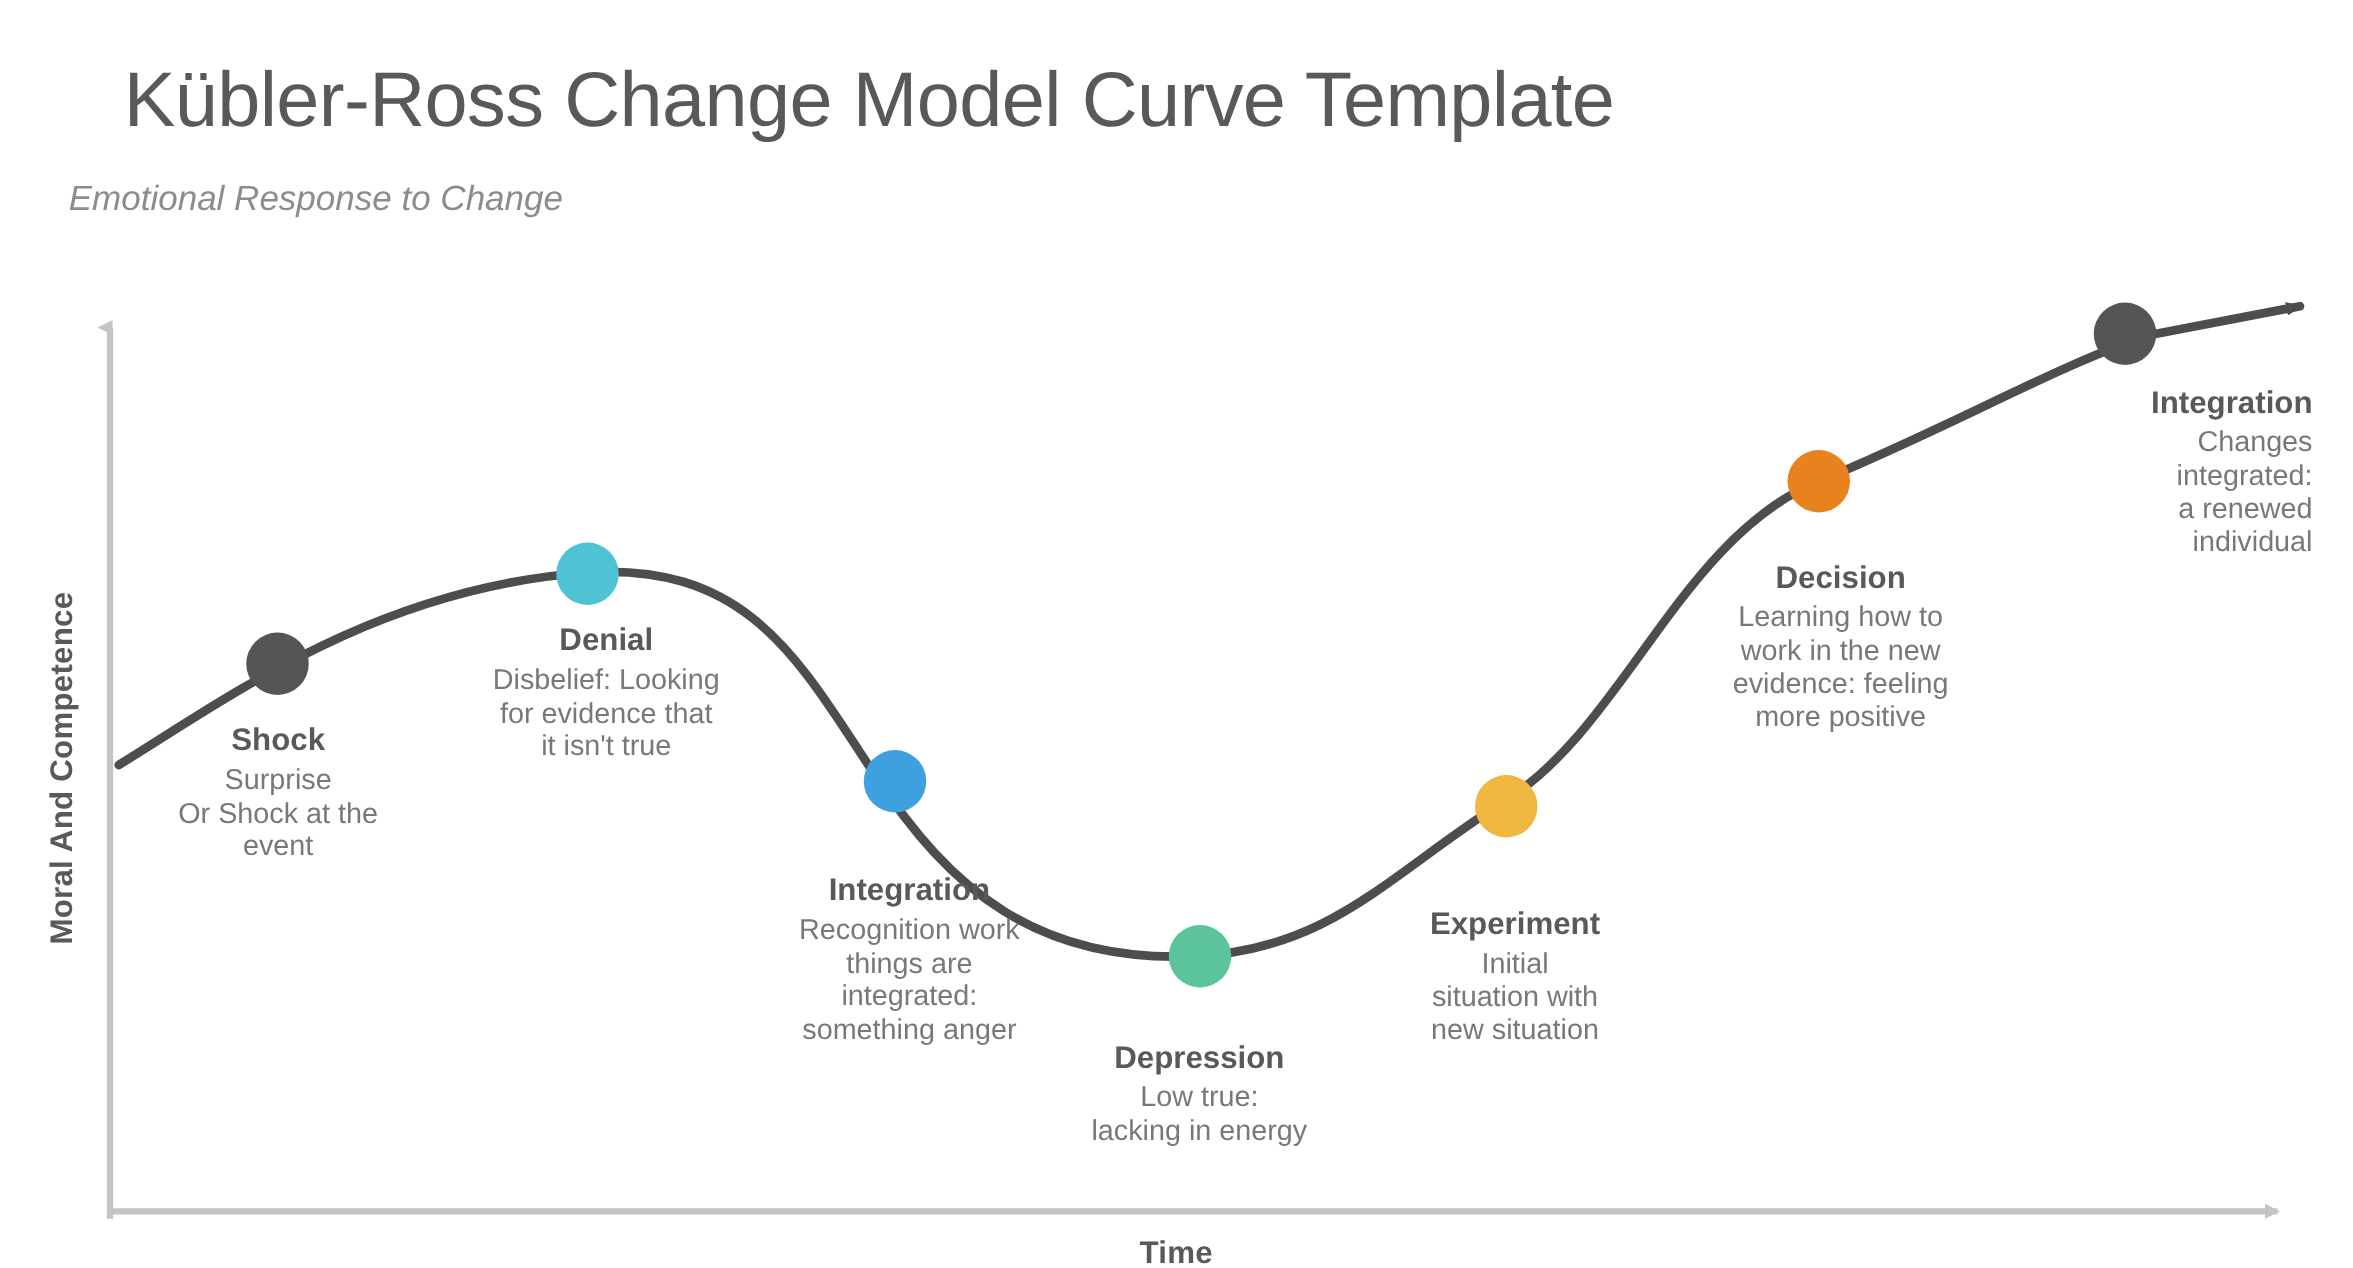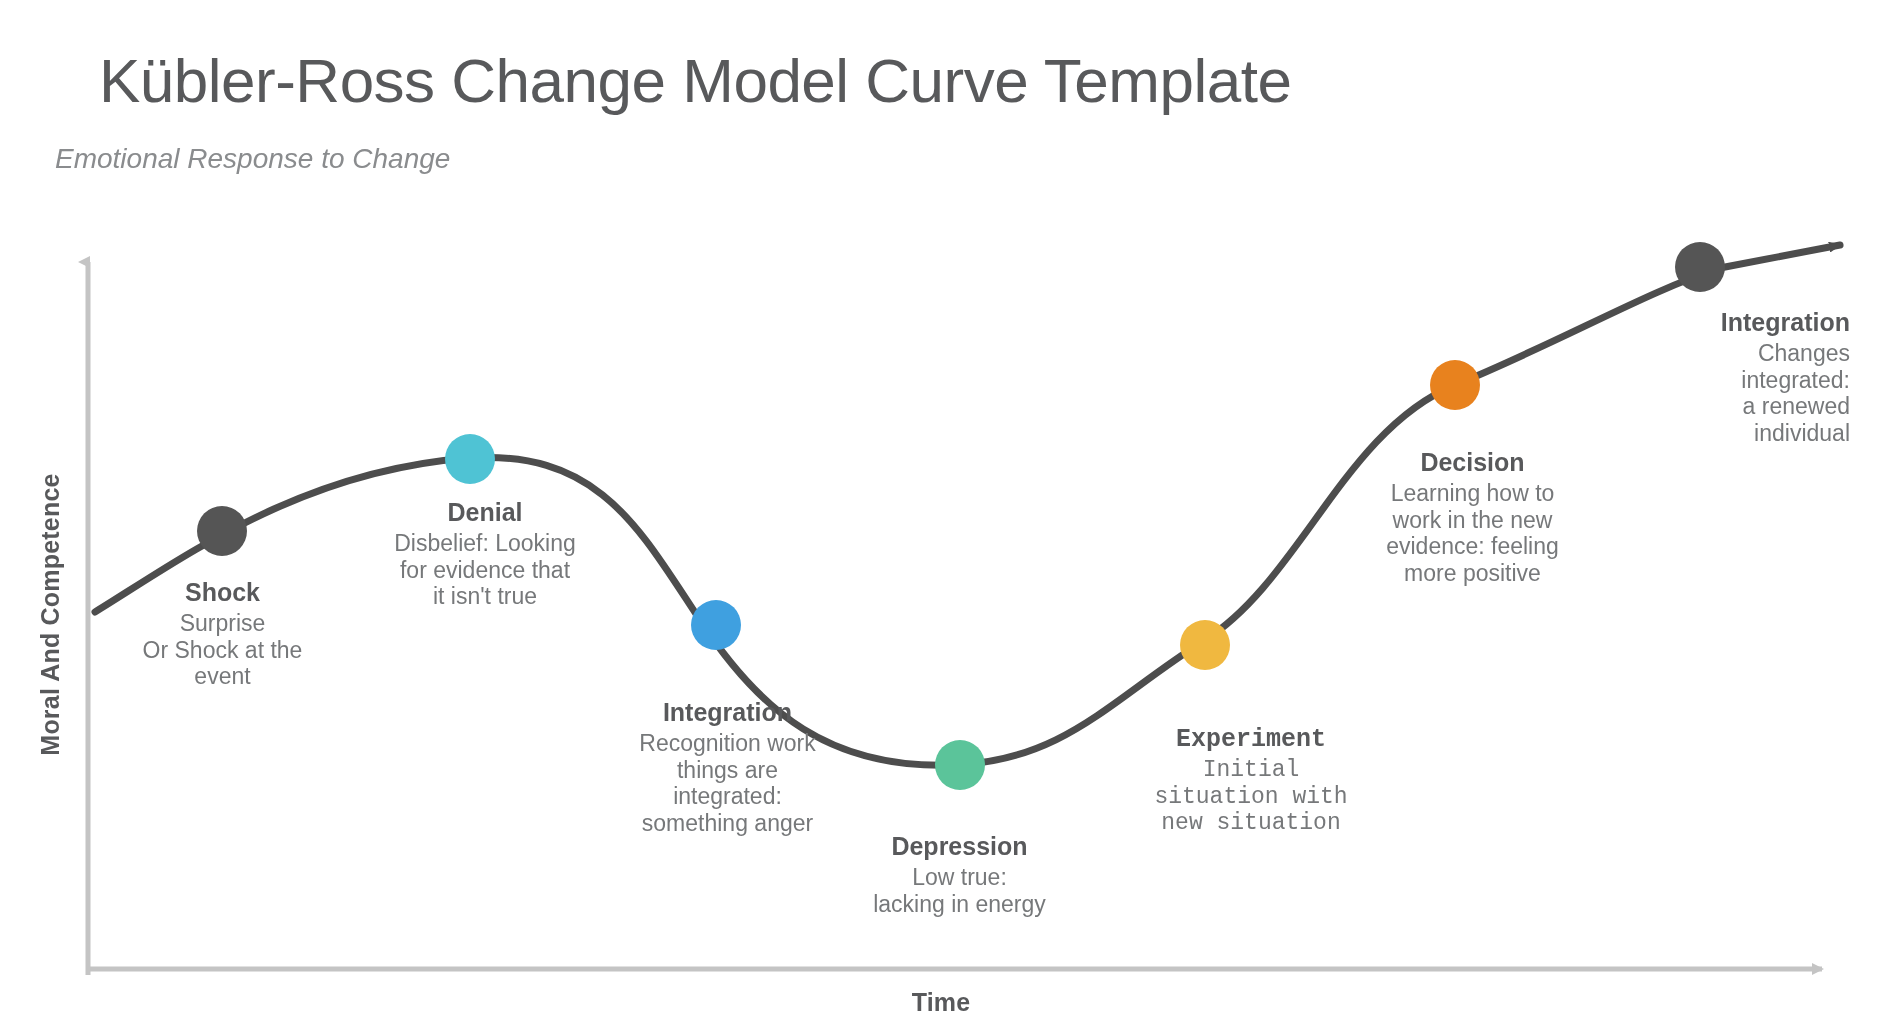--- a/index.html
+++ b/index.html
@@ -185,21 +185,21 @@
       <div class="stage-desc">integrated:</div>
       <div class="stage-desc">something anger</div>
     </div>
 
     <div class="stage-label" style="left:832px; top:832px; width:255px;">
       <div class="stage-title">Depression</div>
       <div class="stage-desc">Low true:</div>
       <div class="stage-desc">lacking in energy</div>
     </div>
 
-    <div class="stage-label" style="left:1121px; top:725px; width:260px;font-family:Liberation Mono, monospace;">
+    <div class="stage-label" style="left:1082px; top:725px; width:260px;">
       <div class="stage-title">Experiment</div>
       <div class="stage-desc">Initial</div>
       <div class="stage-desc">situation with</div>
       <div class="stage-desc">new situation</div>
     </div>
 
     <div class="stage-label" style="left:1335px; top:448px; width:275px;">
       <div class="stage-title">Decision</div>
       <div class="stage-desc">Learning how to</div>
       <div class="stage-desc">work in the new</div>

